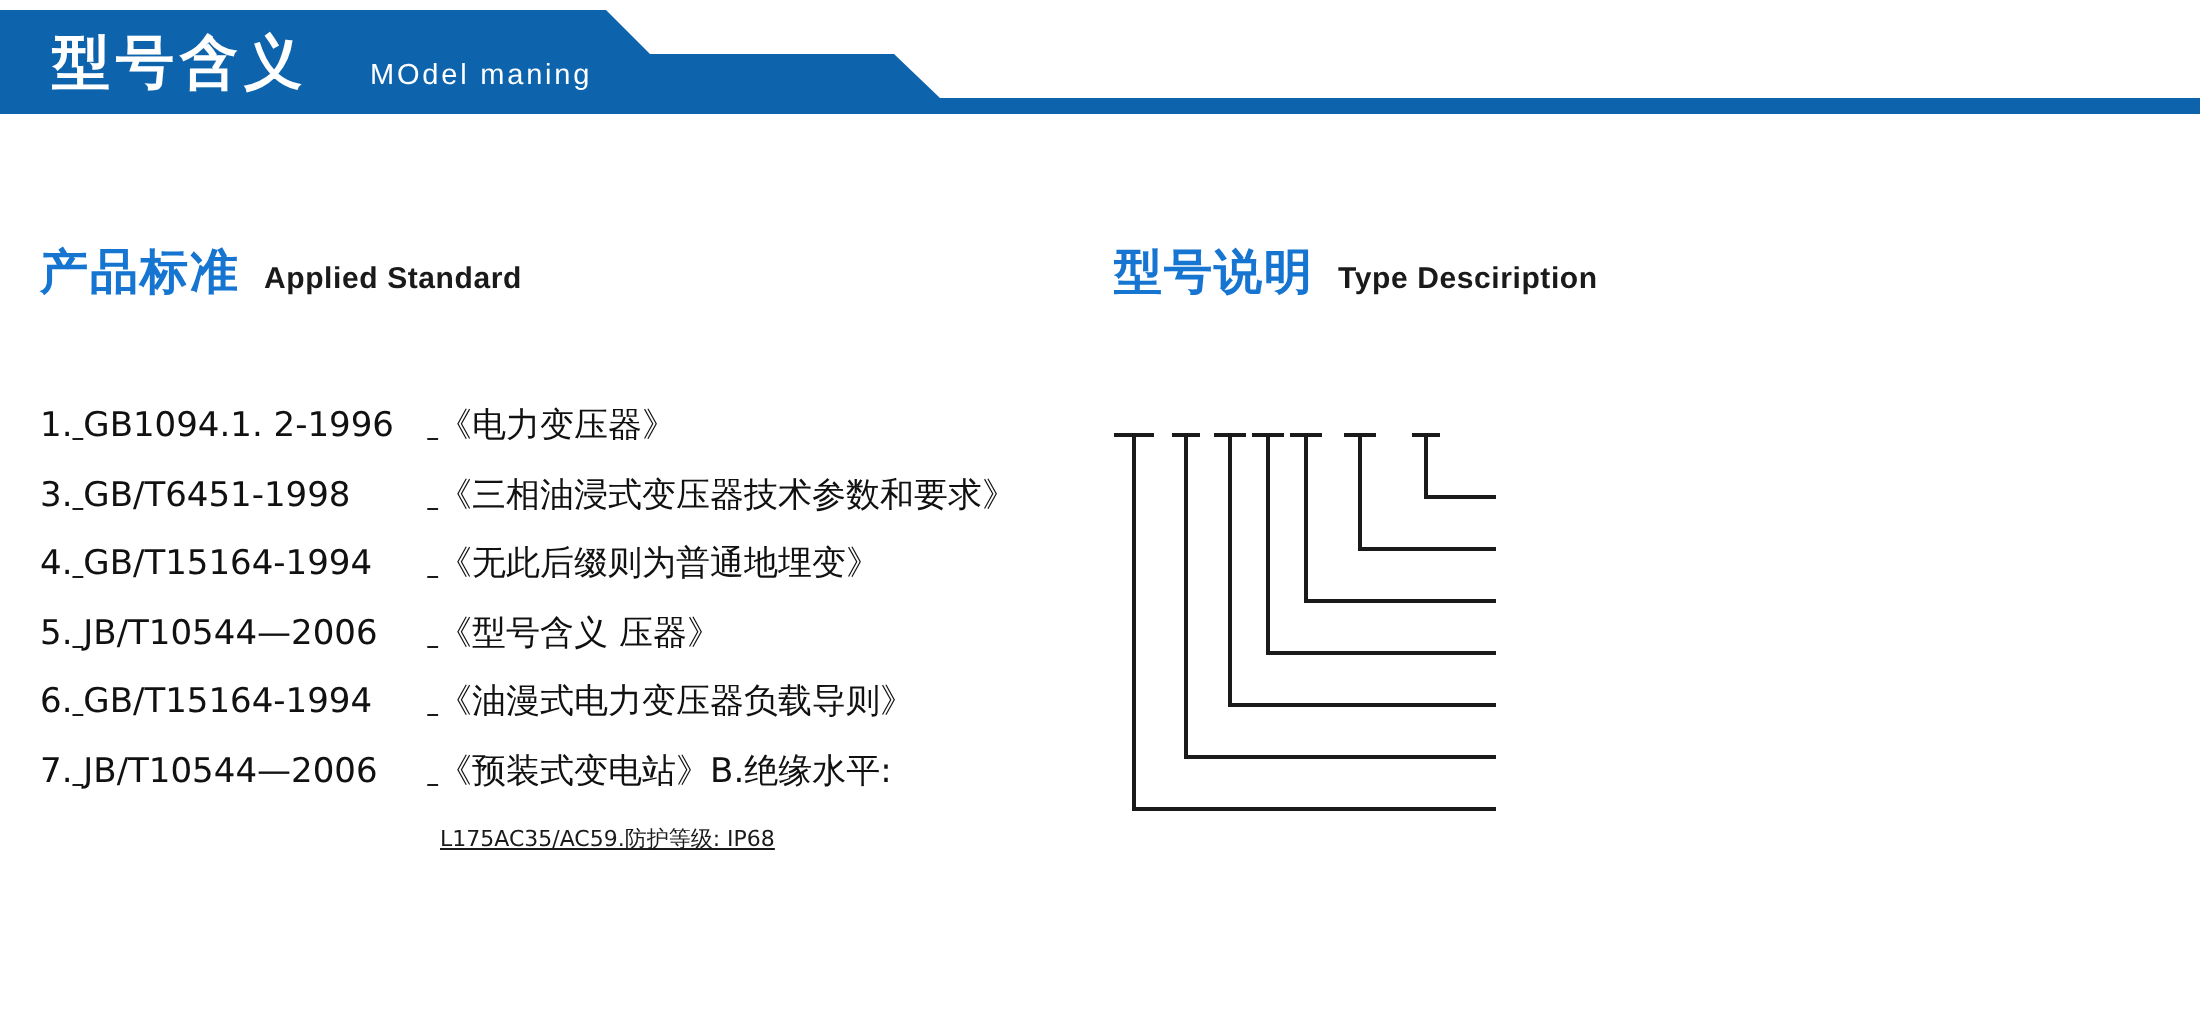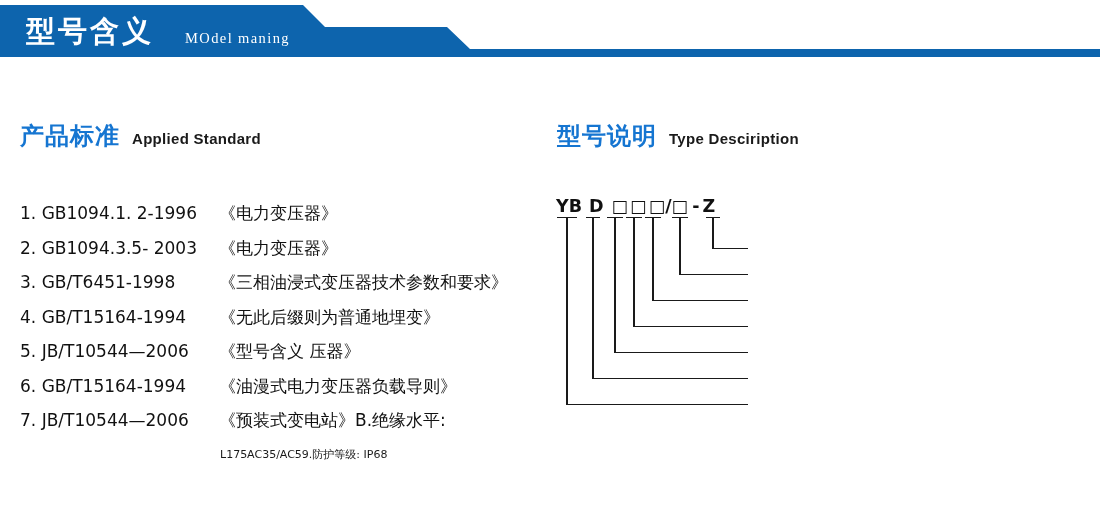--- a/index.html
+++ b/index.html
@@ -23,41 +23,41 @@
     position:absolute;left:26px;top:9px;
     font-size:29px;font-weight:700;color:#ffffff;
     letter-spacing:3px;line-height:34px;
     font-family:"DejaVu Sans","Liberation Sans",sans-serif;
     text-align:right;
   }
   .banner-en{
     position:absolute;left:185px;top:24px;
     font-size:14.5px;font-weight:400;color:#ffffff;
     letter-spacing:1.4px;line-height:18px;
-    font-family:Liberation Serif, serif;
+    font-family:Liberation Sans, sans-serif;
   }
 
   
   .sec-head{position:absolute;white-space:nowrap;}
   .sec-head .cn{
     font-size:24px;font-weight:700;color:#1575d1;
     letter-spacing:1px;
     font-family:"DejaVu Sans","Liberation Sans",sans-serif;
   }
   .sec-head .en{
     font-size:15px;font-weight:600;color:#1a1a1a;
     letter-spacing:.3px;margin-left:12px;
     font-family:"Liberation Sans",sans-serif;
   }
   #head-left{left:20px;top:120px;}
   #head-right{left:557px;top:120px;}
 
   
   .std-list{
-    position:absolute;left:20px;top:196px;width:530px;
+    position:absolute;left:20px;top:196px;width:530px;text-decoration:underline;
   }
   .std-row{
     display:block;
     font-size:17px;line-height:34.5px;
     color:#111;white-space:nowrap;
     font-family:"DejaVu Sans","Liberation Sans",sans-serif;
   }
   .std-row .num{display:inline-block;}
   .std-row .code{display:inline-block;min-width:172px;}
   .std-row .title{display:inline-block;}
@@ -108,25 +108,20 @@
     <span class="cn">产品标准</span><span class="en">Applied Standard</span>
   </div>
 
   <div class="std-list">
     <div class="std-row">
       <span class="num">1.</span>
       <span class="code">GB1094.1. 2-1996</span>
       <span class="title">《电力变压器》</span>
     </div>
     <div class="std-row">
-      <span class="num">2.</span>
-      <span class="code">GB1094.3.5- 2003</span>
-      <span class="title">《电力变压器》</span>
-    </div>
-    <div class="std-row">
       <span class="num">3.</span>
       <span class="code">GB/T6451-1998</span>
       <span class="title">《三相油浸式变压器技术参数和要求》</span>
     </div>
     <div class="std-row">
       <span class="num">4.</span>
       <span class="code">GB/T15164-1994</span>
       <span class="title">《无此后缀则为普通地埋变》</span>
     </div>
     <div class="std-row">
@@ -140,23 +135,20 @@
       <span class="title">《油漫式电力变压器负载导则》</span>
     </div>
     <div class="std-row">
       <span class="num">7.</span>
       <span class="code">JB/T10544—2006</span>
       <span class="title">《预装式变电站》B.绝缘水平:</span>
     </div>
     <div class="std-cont">L175AC35/AC59.防护等级: IP68</div>
   </div>
 
-  <div class="typecode">
-    <span>YB</span><span style="width:7px"></span><span>D</span><span style="width:8px"></span><span>□</span><span style="width:2px"></span><span>□</span><span style="width:2px"></span><span>□</span><span>/</span><span>□</span><span style="width:4px"></span><span>-</span><span style="width:3px"></span><span>Z</span>
-  </div>
 
   <svg class="leaders" viewBox="0 0 1100 509" xmlns="http://www.w3.org/2000/svg">
     <g stroke="#1a1a1a" stroke-width="1.6" fill="none" shape-rendering="crispEdges">
 
       <line x1="557" y1="217.5" x2="577" y2="217.5"></line>
       <line x1="586" y1="217.5" x2="600" y2="217.5"></line>
       <line x1="607" y1="217.5" x2="623" y2="217.5"></line>
       <line x1="626" y1="217.5" x2="642" y2="217.5"></line>
       <line x1="645" y1="217.5" x2="661" y2="217.5"></line>
       <line x1="672" y1="217.5" x2="688" y2="217.5"></line>

